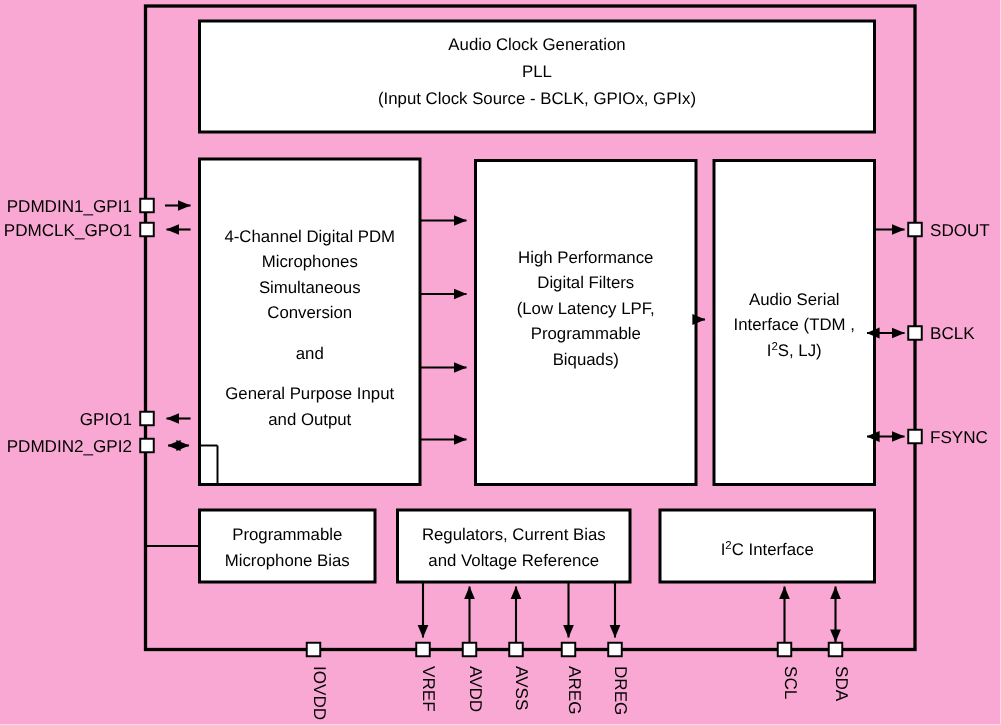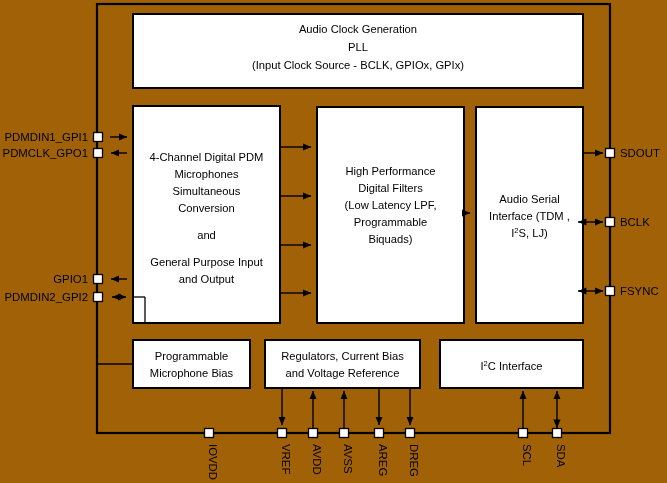--- a/index.html
+++ b/index.html
@@ -7,21 +7,21 @@
     padding: 0;
     background: #ffffff;
   }
   body {
     font-family: "Liberation Sans", sans-serif;
   }
   #diagram-root {
     position: relative;
     width: 667px;
     height: 483px;
-    background: #a16207;
+    background: #f9a8d4;
     overflow: hidden;
   }
   svg#block-diagram {
     display: block;
     width: 667px;
     height: 483px;
   }
   .chip-border {
     fill: none;
     stroke: #000000;

